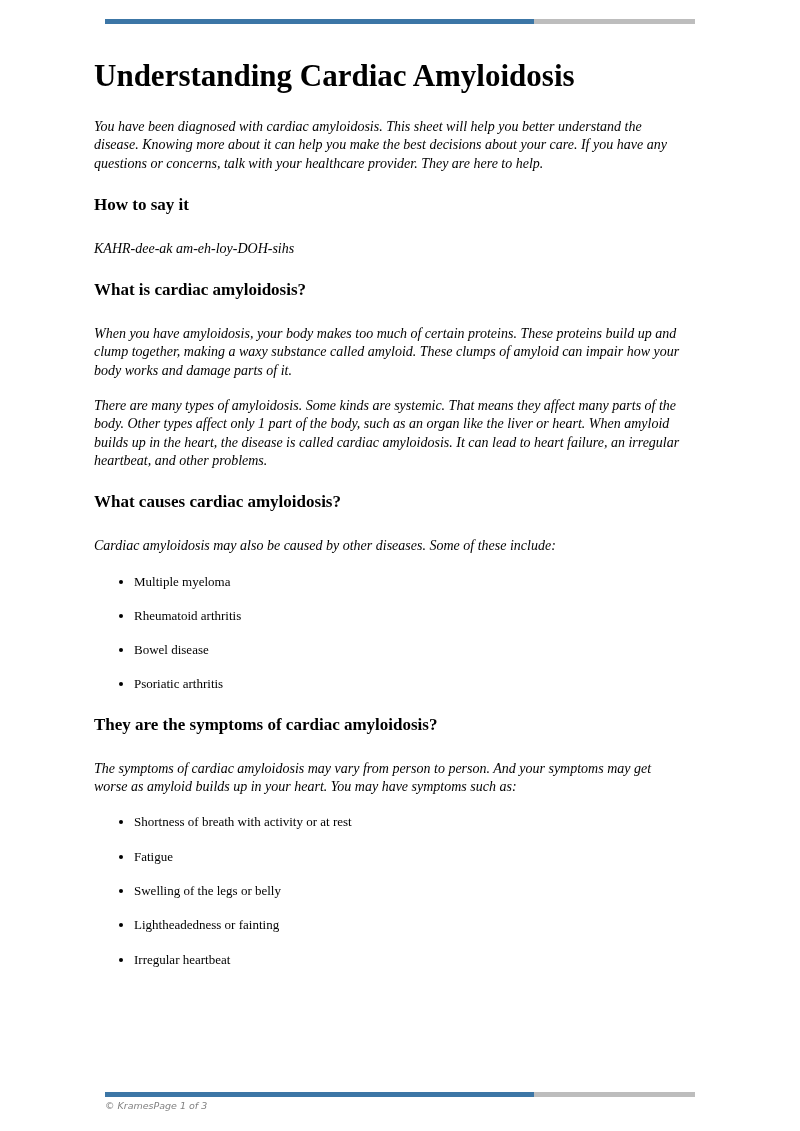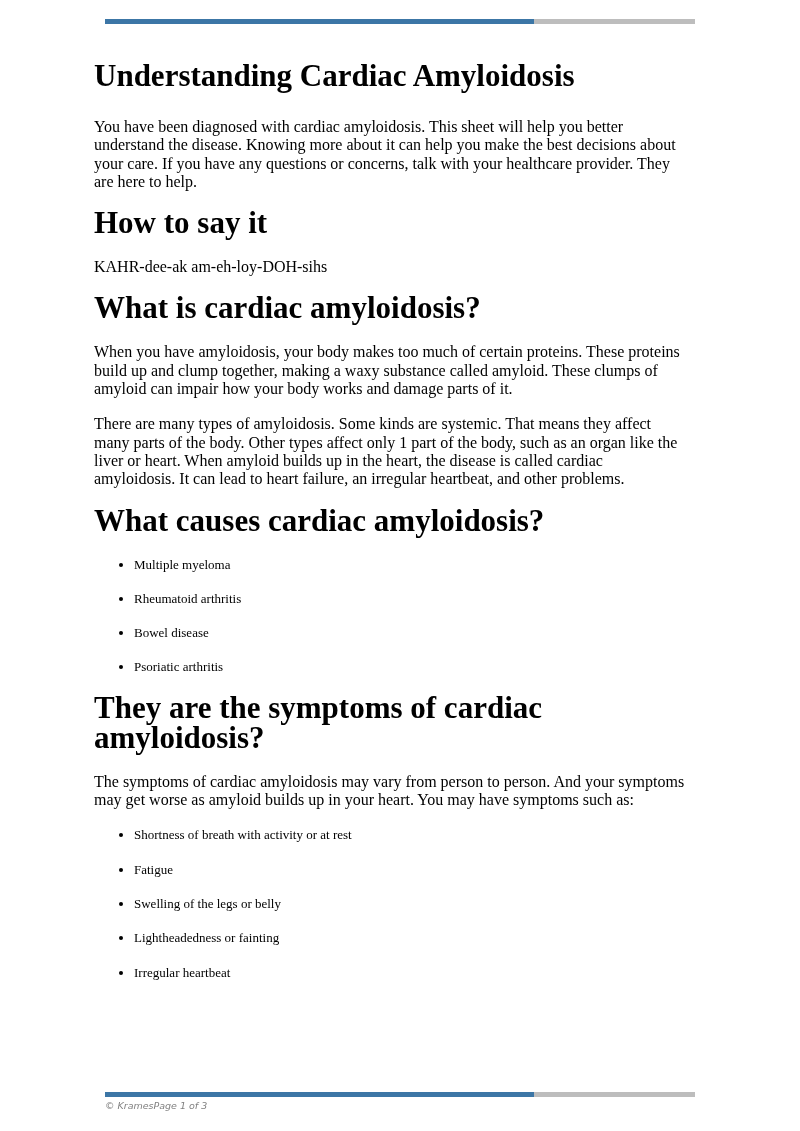--- a/index.html
+++ b/index.html
@@ -5,22 +5,22 @@
     html, body { margin: 0; padding: 0; background: #ffffff; }
     body { width: 800px; height: 1131px; position: relative; overflow: hidden;
            font-family: "Liberation Serif", "DejaVu Serif", serif; color: #000; }
     .bar { position: absolute; left: 105px; width: 590px; height: 5px; display: flex; }
     .bar .blue { width: 429px; background: #3c76a6; height: 100%; }
     .bar .gray { flex: 1; background: #bdbdbd; height: 100%; }
     .bar.top { top: 19px; }
     .bar.bottom { top: 1092px; }
     .content { position: absolute; left: 94px; top: 56px; width: 592px; }
     h1 { font-size: 31px; font-weight: bold; margin: 0 0 22px 0; line-height: 40px; }
-    h2 { font-size: 31px; font-weight: bold; margin: 0 0 20px 0; line-height: 30px; }
-    p { font-size: 16px; line-height: 18.3px; margin: 0 0 17px 0; }
+    h2 { font-size: 17px; font-weight: bold; margin: 0 0 20px 0; line-height: 30px; }
+    p { font-size: 14px; line-height: 18.3px; margin: 0 0 17px 0; font-style: italic; }
     ul { margin: 0 0 14px 0; padding: 0 0 0 40px; }
     li { font-size: 13px; line-height: 18.3px; margin: 0 0 16px 0; }
     .footer { position: absolute; top: 1100px; left: 105px; width: 590px;
               font-family: "DejaVu Sans", sans-serif; font-style: italic; font-size: 9.5px; color: #808080;
               display: flex; }
   </style>
 </head>
 <body>
 
 <div class="bar top">
@@ -38,20 +38,21 @@
   </section>
 
   <section>
     <h2>What is cardiac amyloidosis?</h2>
     <p>When you have amyloidosis, your body makes too much of certain proteins. These proteins build up and clump together, making a waxy substance called amyloid. These clumps of amyloid can impair how your body works and damage parts of it.</p>
     <p>There are many types of amyloidosis. Some kinds are systemic. That means they affect many parts of the body. Other types affect only 1 part of the body, such as an organ like the liver or heart. When amyloid builds up in the heart, the disease is called cardiac amyloidosis. It can lead to heart failure, an irregular heartbeat, and other problems.</p>
   </section>
 
   <section>
     <h2>What causes cardiac amyloidosis?</h2>
+    <p>Cardiac amyloidosis may also be caused by other diseases. Some of these include:</p>
     <ul>
       <li>Multiple myeloma</li>
       <li>Rheumatoid arthritis</li>
       <li>Bowel disease</li>
       <li>Psoriatic arthritis</li>
     </ul>
   </section>
 
   <section>
     <h2>They are the symptoms of cardiac amyloidosis?</h2>

